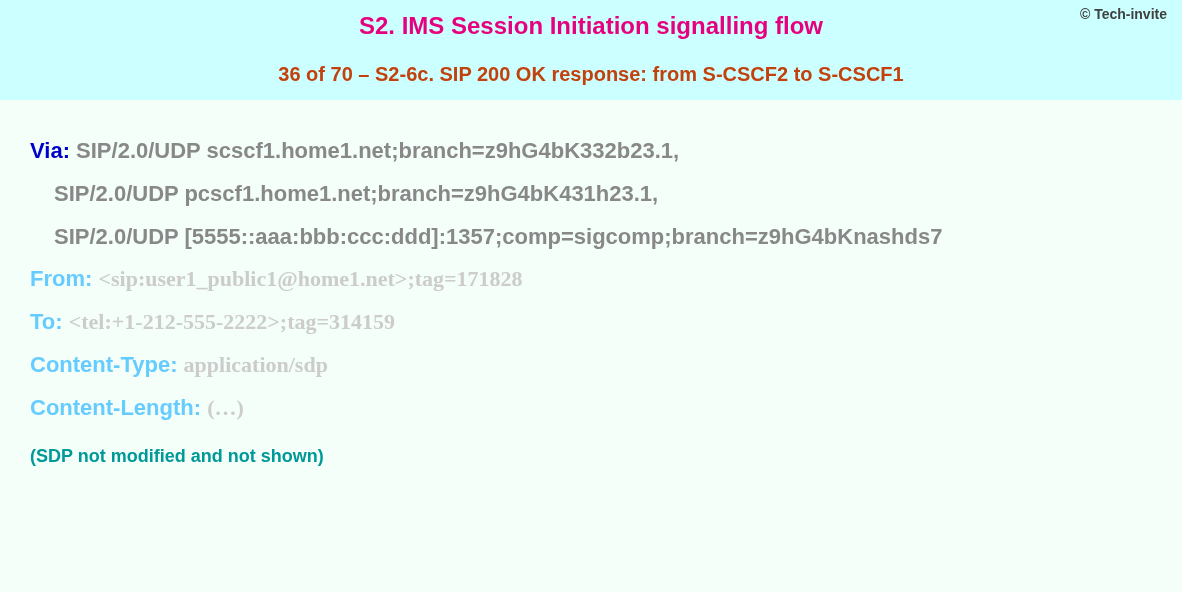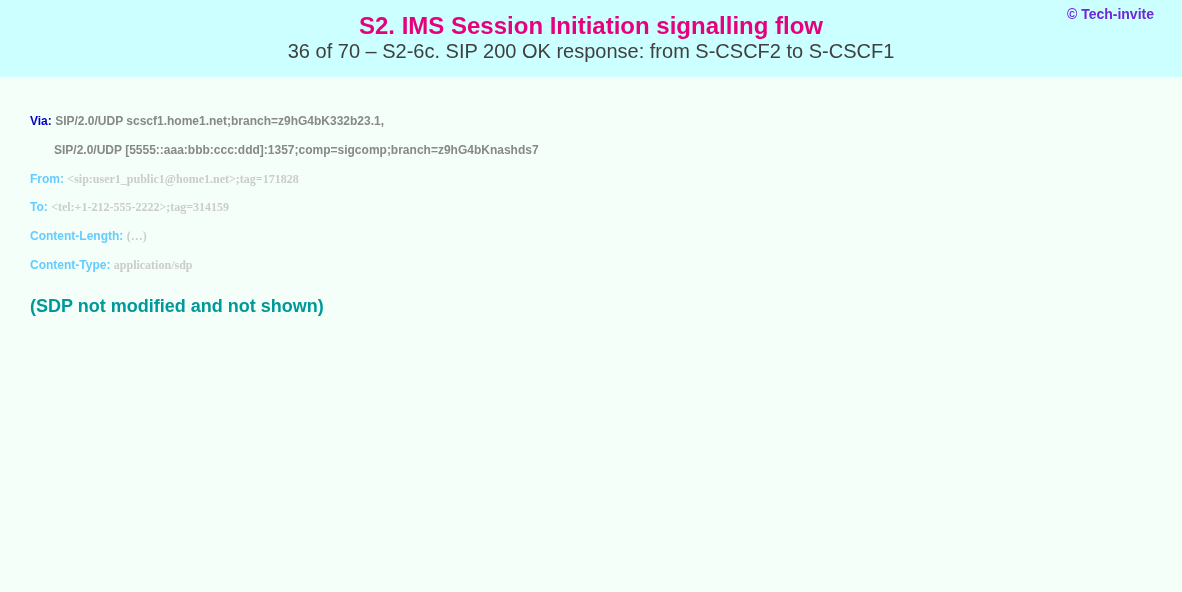--- a/index.html
+++ b/index.html
@@ -11,49 +11,50 @@
       overflow: hidden;
     }
     .header-band {
       background: #ccffff;
       padding: 12px 20px 14px 20px;
       position: relative;
     }
     .copyright {
       position: absolute;
       top: 6px;
-      right: 28px;
+      right: 15px;
       font-size: 14px;
-      color: #6d28d9;
+      color: #404040;
       font-weight: bold;
     }
     .title {
       text-align: center;
       font-size: 24px;
       font-weight: bold;
       color: #e6007e;
       margin-bottom: 0;
     }
     .subtitle {
       text-align: center;
       font-size: 20px;
-      font-weight: normal;
-      color: #404040;
+      font-weight: bold;
+      color: #c2410c;
+      margin-top: 23px;
     }
     .content {
       padding: 36px 30px 20px 30px;
     }
     .status-line {
       font-size: 22px;
       font-weight: bold;
       color: #ff9900;
       margin-bottom: 16px;
     }
     .header-line {
-      font-size: 12px;
+      font-size: 22px;
       font-weight: bold;
       margin-bottom: 12px;
       line-height: 1.4;
     }
     .hdr-name-dark {
       color: #0000cc;
     }
     .hdr-name-light {
       color: #66ccff;
     }
@@ -82,35 +83,38 @@
   <div class="title">S2. IMS Session Initiation signalling flow</div>
   <div class="subtitle">36 of 70 – S2-6c. SIP 200 OK response: from S-CSCF2 to S-CSCF1</div>
 </div>
 
 <div class="content">
 
   <div class="header-line">
     <span class="hdr-name-dark">Via</span><span class="hdr-name-dark">: </span><span class="hdr-val-dark">SIP/2.0/UDP scscf1.home1.net;branch=z9hG4bK332b23.1,</span>
   </div>
   <div class="header-line via-cont">
+    <span class="hdr-val-dark">SIP/2.0/UDP pcscf1.home1.net;branch=z9hG4bK431h23.1,</span>
+  </div>
+  <div class="header-line via-cont">
     <span class="hdr-val-dark">SIP/2.0/UDP [5555::aaa:bbb:ccc:ddd]:1357;comp=sigcomp;branch=z9hG4bKnashds7</span>
   </div>
 
   <div class="header-line">
     <span class="hdr-name-light">From</span><span class="hdr-name-light">: </span><span class="hdr-val-light">&lt;sip:user1_public1@home1.net&gt;;tag=171828</span>
   </div>
 
   <div class="header-line">
     <span class="hdr-name-light">To</span><span class="hdr-name-light">: </span><span class="hdr-val-light">&lt;tel:+1-212-555-2222&gt;;tag=314159</span>
   </div>
 
 
 
   <div class="header-line">
-    <span class="hdr-name-light">Content-Length</span><span class="hdr-name-light">: </span><span class="hdr-val-light">(…)</span>
+    <span class="hdr-name-light">Content-Type</span><span class="hdr-name-light">: </span><span class="hdr-val-light">application/sdp</span>
   </div>
 
   <div class="header-line">
-    <span class="hdr-name-light">Content-Type</span><span class="hdr-name-light">: </span><span class="hdr-val-light">application/sdp</span>
+    <span class="hdr-name-light">Content-Length</span><span class="hdr-name-light">: </span><span class="hdr-val-light">(…)</span>
   </div>
 
   <div class="sdp-note">(SDP not modified and not shown)</div>
 </div>
 
 </body></html>

